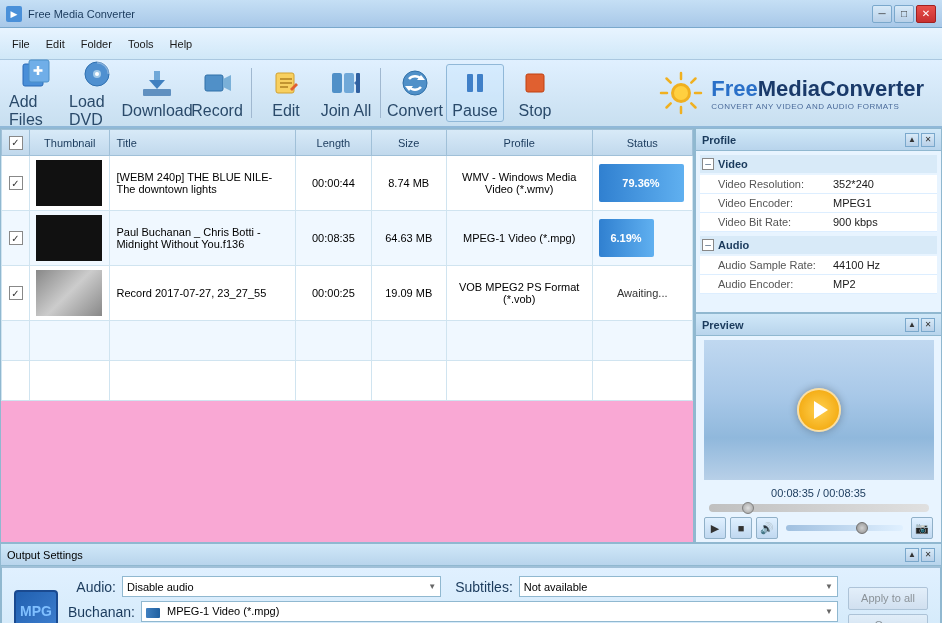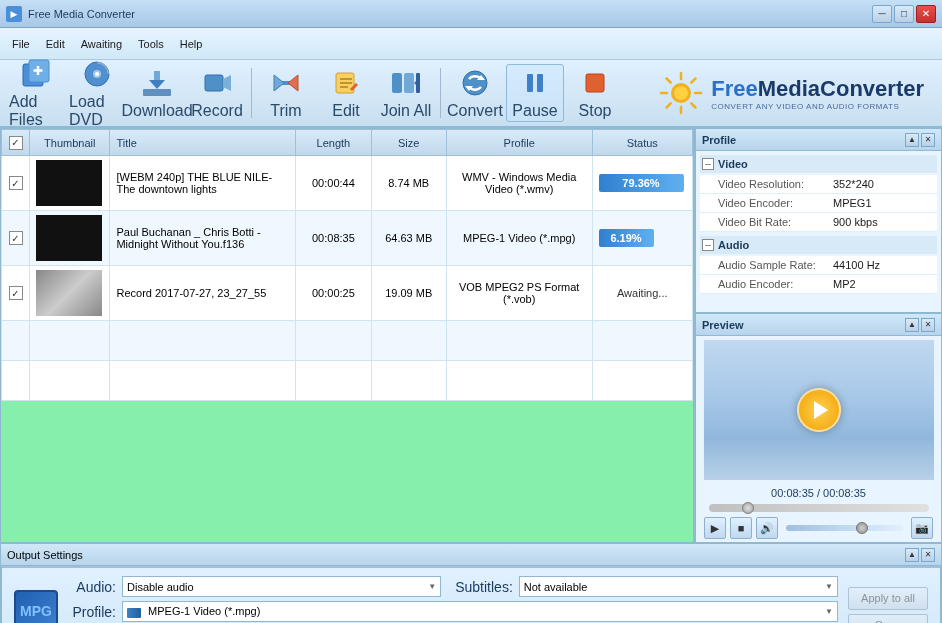--- a/index.html
+++ b/index.html
@@ -29,21 +29,21 @@
     #logo-area { margin-left: auto; display: flex; align-items: center; gap: 8px; padding-right: 10px; }
     #logo-sun { width: 44px; height: 44px; }
     #logo-text-area { display: flex; flex-direction: column; }
     #logo-main { font-size: 22px; font-weight: bold; color: #1a3a6a; }
     #logo-sub { font-size: 8px; color: #4a6a9a; letter-spacing: 0.5px; }
 
     
     #main-content { display: flex; height: calc(623px - 28px - 22px - 68px - 90px); }
 
     
-    #file-list-area { flex: 1; background: #86efac; border: 1px solid #90b8d0; margin: 0; display: flex; flex-direction: column; }
+    #file-list-area { flex: 1; background: #f9a8d4; border: 1px solid #90b8d0; margin: 0; display: flex; flex-direction: column; }
     
     
     #file-table { width: 100%; border-collapse: collapse; }
     #file-table thead tr { background: linear-gradient(to bottom, #d8eaf8, #c0d8ec); height: 26px; }
     #file-table thead th { border: 1px solid #a0c0d8; padding: 3px 6px; font-size: 11px; color: #1a3a5c; font-weight: normal; text-align: center; }
     #file-table tbody tr { border-bottom: 1px solid #d8e8f0; height: 55px; }
     #file-table tbody tr:nth-child(even) { background: #f0f8ff; }
     #file-table tbody tr:nth-child(odd) { background: white; }
     #file-table tbody td { border: 1px solid #d0e4f0; padding: 3px 6px; vertical-align: middle; text-align: center; }
     .col-check { width: 28px; }
@@ -51,21 +51,21 @@
     .col-title { width: 185px; text-align: left !important; font-size: 11px; }
     .col-length { width: 75px; }
     .col-size { width: 75px; }
     .col-profile { width: 145px; }
     .col-status { width: 100px; }
 
     .thumbnail { width: 66px; height: 46px; background: #1a1a1a; display: flex; align-items: center; justify-content: center; color: #888; font-size: 9px; }
     .thumb1 { background: #111; }
     .thumb3 { background: linear-gradient(135deg, #888 0%, #ccc 50%, #888 100%); }
 
-    .progress-bar { height: 18px; border-radius: 2px; display: flex; align-items: center; justify-content: center; color: white; font-size: 11px; font-weight: bold; width: 85px; }
+    .progress-bar { height: 38px; border-radius: 2px; display: flex; align-items: center; justify-content: center; color: white; font-size: 11px; font-weight: bold; width: 85px; }
     .progress-blue { background: linear-gradient(to right, #3080d0, #60b0f0); }
     .status-awaiting { color: #333; font-size: 11px; }
 
     .checkbox { width: 14px; height: 14px; border: 1px solid #888; background: white; display: flex; align-items: center; justify-content: center; cursor: pointer; }
     .checkbox.checked::after { content: '✓'; font-size: 10px; color: #333; }
 
     
     #right-panel { width: 248px; background: #d8eaf8; border-left: 1px solid #90b8d0; display: flex; flex-direction: column; }
 
     
@@ -129,21 +129,21 @@
   <div id="title-bar-controls">
     <div class="title-btn">─</div>
     <div class="title-btn">□</div>
     <div class="title-btn close">✕</div>
   </div>
 </div>
 
 <div id="menu-bar">
   <span class="menu-item">File</span>
   <span class="menu-item">Edit</span>
-  <span class="menu-item">Awaiting</span>
+  <span class="menu-item">Folder</span>
   <span class="menu-item">Tools</span>
   <span class="menu-item">Help</span>
 </div>
 
 <div id="toolbar">
   <div class="toolbar-btn">
     <div class="toolbar-icon">
       <svg width="32" height="32" viewBox="0 0 32 32">
         <rect x="2" y="6" width="20" height="22" rx="2" fill="#4a8fd8" stroke="#2a6ab8" stroke-width="1"></rect>
         <rect x="8" y="2" width="20" height="22" rx="2" fill="#70aee8" stroke="#4a8fc8" stroke-width="1"></rect>
@@ -177,30 +177,20 @@
   <div class="toolbar-btn">
     <div class="toolbar-icon">
       <svg width="32" height="32" viewBox="0 0 32 32">
         <rect x="4" y="8" width="18" height="16" rx="2" fill="#5090c8" stroke="#3070a8" stroke-width="1"></rect>
         <polygon points="22,12 30,8 30,24 22,20" fill="#7ab0d8"></polygon>
       </svg>
     </div>
     <span class="toolbar-label">Record</span>
   </div>
   <div class="toolbar-sep"></div>
-  <div class="toolbar-btn">
-    <div class="toolbar-icon">
-      <svg width="32" height="32" viewBox="0 0 32 32">
-        <rect x="4" y="14" width="24" height="4" fill="#5090c8"></rect>
-        <polygon points="4,8 14,16 4,24" fill="#70a8d8" stroke="#4080b0" stroke-width="1"></polygon>
-        <polygon points="28,8 18,16 28,24" fill="#e07050" stroke="#c05030" stroke-width="1"></polygon>
-      </svg>
-    </div>
-    <span class="toolbar-label">Trim</span>
-  </div>
   <div class="toolbar-btn">
     <div class="toolbar-icon">
       <svg width="32" height="32" viewBox="0 0 32 32">
         <rect x="6" y="6" width="18" height="20" rx="2" fill="#f8d060" stroke="#d0a030" stroke-width="1"></rect>
         <line x1="10" y1="12" x2="22" y2="12" stroke="#b08020" stroke-width="1.5"></line>
         <line x1="10" y1="16" x2="22" y2="16" stroke="#b08020" stroke-width="1.5"></line>
         <line x1="10" y1="20" x2="18" y2="20" stroke="#b08020" stroke-width="1.5"></line>
         <polygon points="20,22 26,16 28,18 22,24" fill="#e06030"></polygon>
       </svg>
     </div>
@@ -454,21 +444,21 @@
             <span>Disable audio</span>
             <span class="select-arrow">▼</span>
           </div>
           <span class="output-label" style="min-width:55px; text-align:right; margin-left:8px;">Subtitles:</span>
           <div class="output-select">
             <span>Not available</span>
             <span class="select-arrow">▼</span>
           </div>
         </div>
         <div class="output-row">
-          <span class="output-label">Profile:</span>
+          <span class="output-label">Buchanan:</span>
           <div class="output-select" style="flex:1.6;">
             <span>
               <span class="profile-icon"></span>
               <span>MPEG-1 Video (*.mpg)</span>
             </span>
             <span class="select-arrow">▼</span>
           </div>
         </div>
         <div class="output-row">
           <span class="output-label">Folder:</span>

